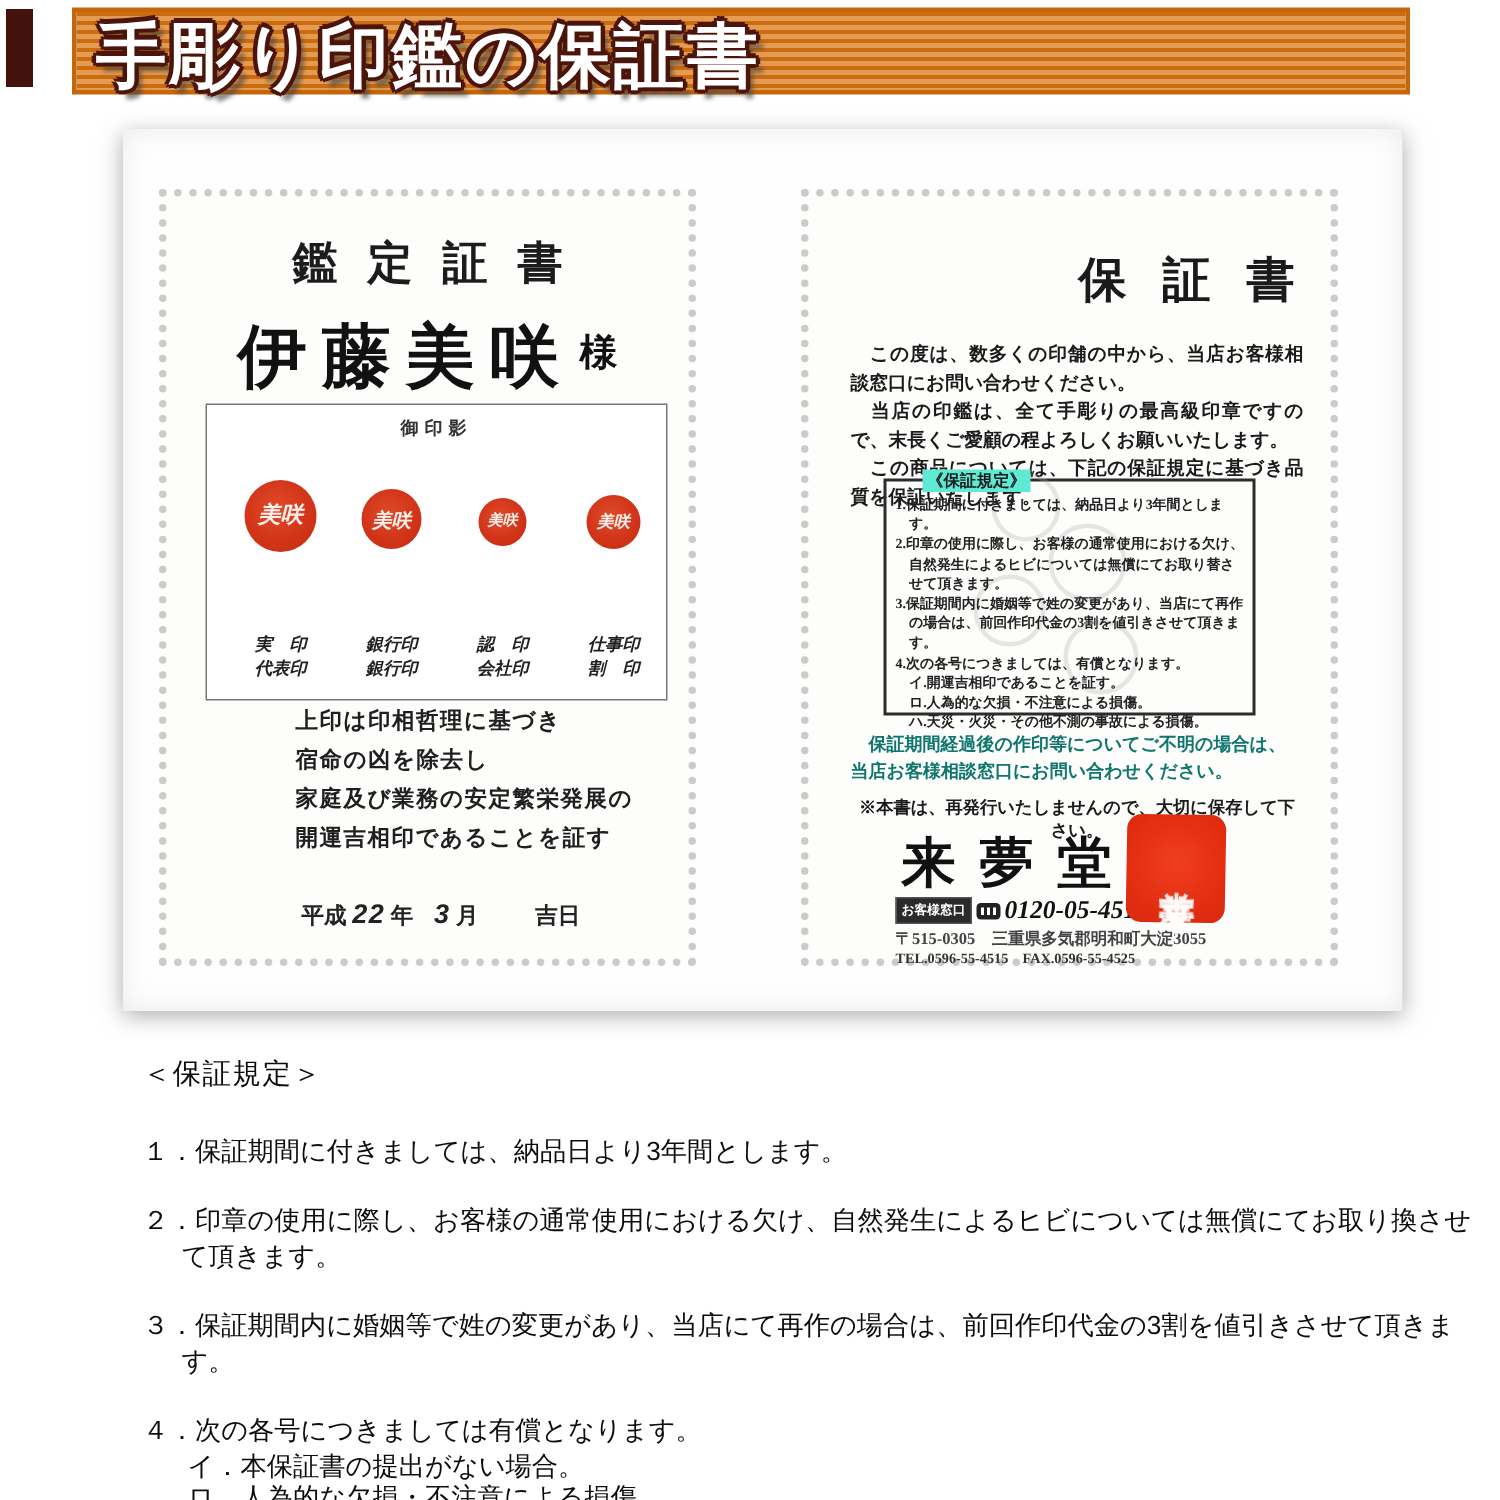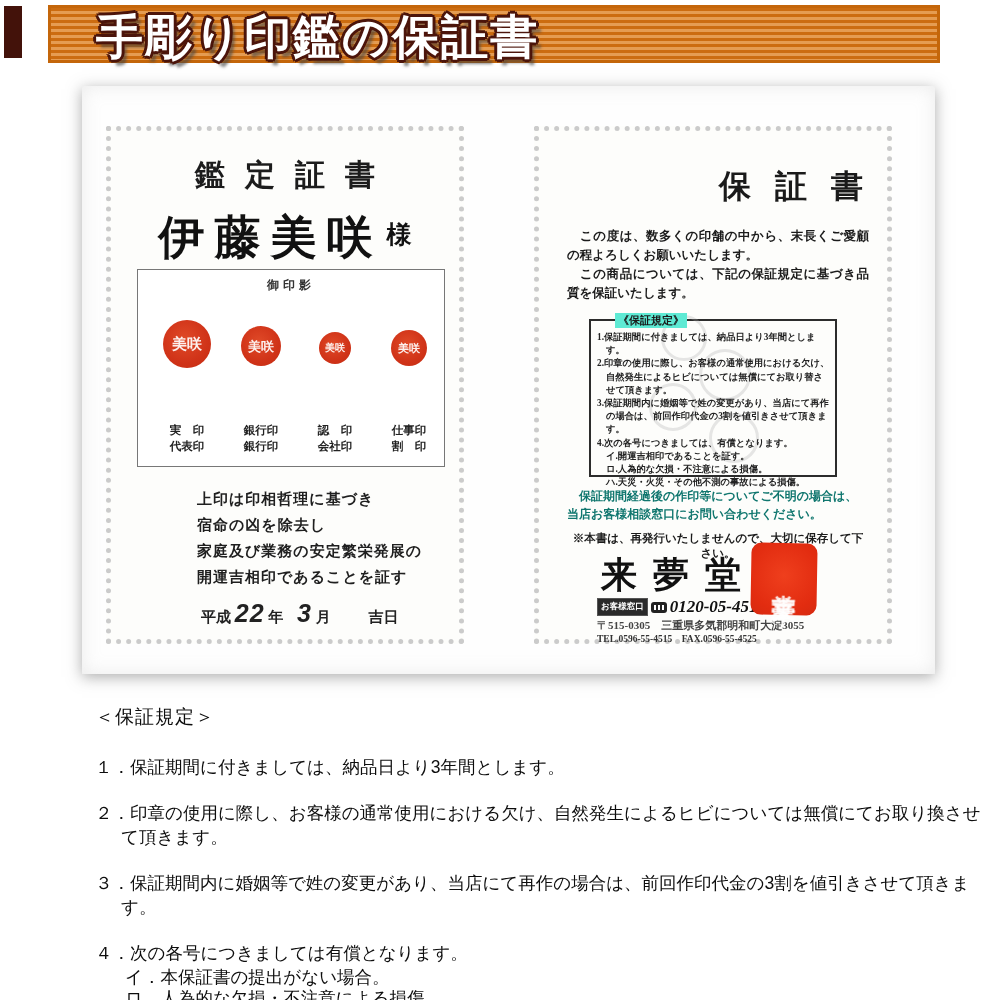--- a/index.html
+++ b/index.html
@@ -10,21 +10,21 @@
   
   .side-bar { position:absolute; left:4px; top:6px; width:18px; height:52px; background:#43120a; }
   .banner { position:absolute; left:48px; top:5px; width:892px; height:58px;
     background:repeating-linear-gradient(180deg,#cc6c10 0 3px,#e59c52 3px 6px);
     border:3px solid #c4660a; }
   .banner-title { position:absolute; left:64px; top:6px; font-size:47px; font-weight:bold;
     color:#ffffff; letter-spacing:2px; white-space:nowrap;
     font-family:"Liberation Sans","DejaVu Sans",sans-serif;
     text-shadow:-2px -2px 0 #4c150b, 2px -2px 0 #4c150b, -2px 2px 0 #4c150b, 2px 2px 0 #4c150b,
       0 -3px 0 #4c150b, 0 3px 0 #4c150b, -3px 0 0 #4c150b, 3px 0 0 #4c150b,
-      5px 6px 3px rgba(70,70,70,.65);margin-left:32px; }
+      5px 6px 3px rgba(70,70,70,.65); }
 
   
   .photo-card { position:absolute; left:82px; top:86px; width:853px; height:588px;
     background:#fefefe; box-shadow:0 3px 14px rgba(90,90,90,.5), inset 0 0 18px rgba(180,180,180,.25); }
 
   .cert { position:absolute; top:40px; width:358px; height:518px; background:#fdfdfb;
     border:5px dotted #cbcbcb; }
   .cert-left  { left:24px; }
   .cert-right { left:452px; }
   .serif { font-family:"Liberation Serif","DejaVu Serif",serif; }
@@ -32,34 +32,34 @@
   
   .a-title { position:absolute; top:24px; width:100%; text-align:center; font-size:30px;
     letter-spacing:20px; text-indent:20px; color:#1c1c1c; font-weight:bold; }
   .a-name-row { position:absolute; top:76px; width:100%; text-align:center; white-space:nowrap; }
   .a-name { font-size:46px; font-weight:bold; color:#111; letter-spacing:10px; }
   .a-honorific { font-size:25px; font-weight:bold; color:#111; vertical-align:10px; }
   .imp-box { position:absolute; left:26px; top:138px; width:308px; height:198px;
     border:1px solid #777; background:#fff; }
   .imp-label { position:absolute; top:7px; width:100%; text-align:center; font-size:12px;
     letter-spacing:4px; color:#333; font-weight:bold; }
-  .seal-col { position:absolute; top:0; height:100%; }
+  .seal-col { position:absolute; top:0; height:100%;font-style:italic; }
   .seal-circle { position:absolute; left:50%; transform:translateX(-50%); border-radius:50%;
     background:radial-gradient(circle at 45% 40%, #e04a28 0%, #d03318 60%, #c32c12 100%);
     box-shadow:0 0 1px #e8thin; display:flex; align-items:center; justify-content:center;
     overflow:hidden; }
   .seal-circle span { color:rgba(255,255,255,.92); font-weight:bold; text-align:center;
     line-height:1.0; filter:blur(.3px); font-family:"Liberation Serif","DejaVu Serif",serif; }
   .seal-labels { position:absolute; bottom:12px; width:100%; text-align:center; font-size:11.5px;
     line-height:16px; color:#222; font-weight:bold; white-space:pre; }
-  .a-statement { position:absolute; left:86px; top:355px; font-size:15px; line-height:26px;
+  .a-statement { position:absolute; left:86px; top:337px; font-size:15px; line-height:26px;
     color:#1f1f1f; font-weight:bold; letter-spacing:1px; }
   .a-date { position:absolute; left:90px; top:468px; font-size:15px; color:#222; font-weight:bold;
     white-space:nowrap; }
-  .a-date .big { font-size:25px; font-weight:bold; font-style:italic; letter-spacing:1px;
+  .a-date .big { font-size:18px; font-weight:bold; font-style:italic; letter-spacing:1px;
     font-family:"Liberation Sans","DejaVu Sans",sans-serif; }
   .a-date .day { margin-left:34px; }
 
   
   .w-title { position:absolute; top:34px; width:100%; text-align:right; font-size:32px;
     letter-spacing:24px; text-indent:24px; color:#1a1a1a; font-weight:bold; }
   .w-paras { position:absolute; left:28px; top:96px; width:302px; font-size:12.5px;
     line-height:19px; color:#1b1b1b; font-weight:bold; text-align:justify; }
   .rules-box { position:absolute; left:50px; top:188px; width:248px; height:158px;
     border:2px solid #2c2c2c; background:transparent; }
@@ -168,21 +168,22 @@
         <span class="big" style="margin-left:10px;">3</span>
         <span>月</span>
         <span class="day">吉日</span>
       </div>
     </div>
 
     <div class="cert cert-right serif">
       <div class="w-title">保証書</div>
 
       <div class="w-paras">
-        <p>　この度は、数多くの印舗の中から、末長くご愛顧の程よろしくお願いいたします。</p>
+        <p>　この度は、数多くの印舗の中から、当店お客様相談窓口にお問い合わせください。</p>
+        <p>　当店の印鑑は、全て手彫りの最高級印章ですので、末長くご愛顧の程よろしくお願いいたします。</p>
         <p>　この商品については、下記の保証規定に基づき品質を保証いたします。</p>
       </div>
 
       <div class="rules-box">
         <div class="wm" style="left:70px; top:-6px;  width:46px; height:46px;"></div>
         <div class="wm" style="left:108px; top:28px; width:52px; height:52px;"></div>
         <div class="wm" style="left:58px;  top:62px; width:48px; height:48px;"></div>
         <div class="wm" style="left:118px; top:92px; width:50px; height:50px;"></div>
         <div class="rules-legend">《保証規定》</div>
         <div class="rules-items">

